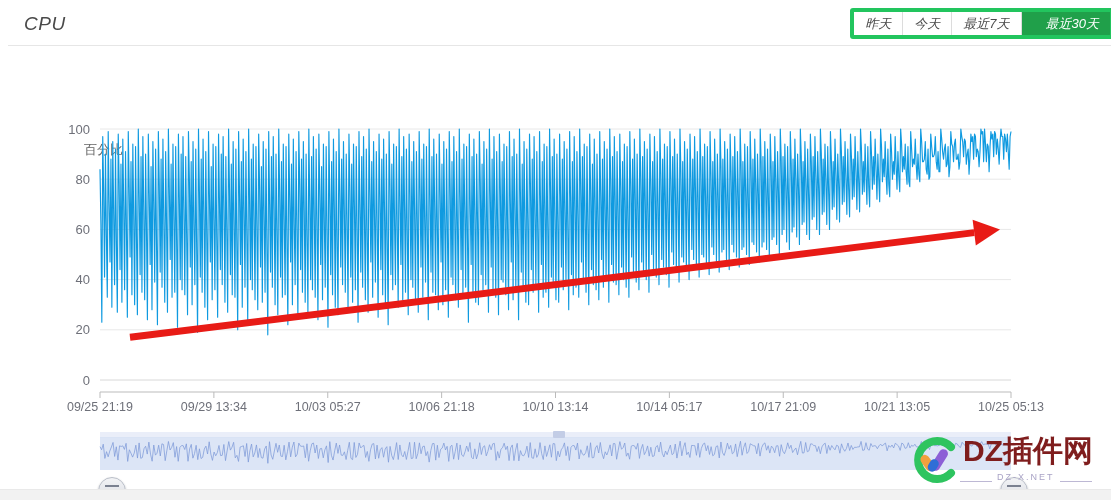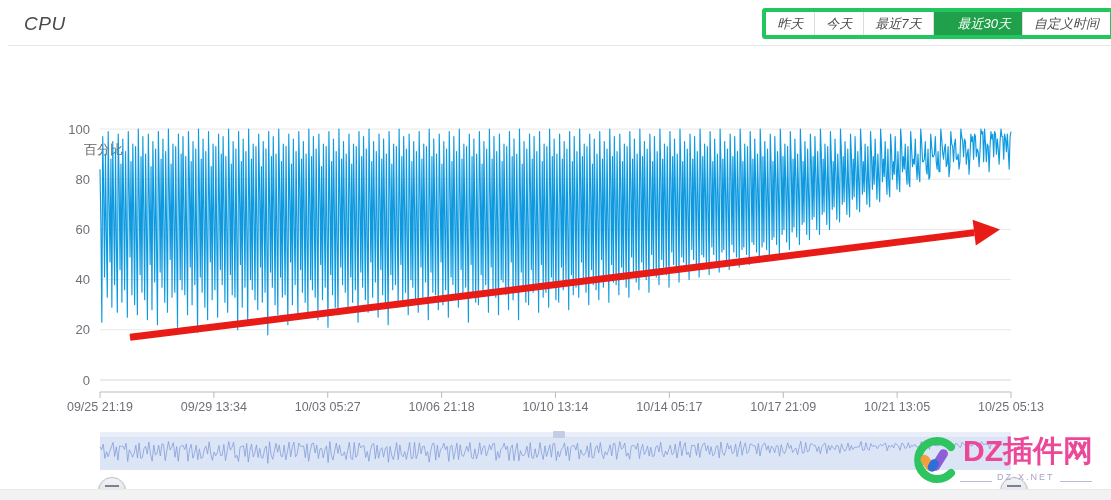--- a/index.html
+++ b/index.html
@@ -79,21 +79,21 @@
   }
 
   
   .watermark {
     position:absolute; left:905px; top:432px;
     width:200px; height:62px;
     pointer-events:none;
   }
   .wm-text {
     position:absolute; left:58px; top:4px;
-    font-size:30px; font-weight:700; color:#ec4899;
+    font-size:30px; font-weight:700; color:#7f1d1d;
     letter-spacing:0px; line-height:1;
     font-family:"Liberation Sans", sans-serif;
   }
   .wm-sub {
     position:absolute; left:55px; top:40px;
     font-size:9px; color:#a9a3c6; letter-spacing:2px;
     display:flex; align-items:flex-end; gap:5px;
     font-family:"Liberation Sans", sans-serif;
   }
   .wm-sub .ln { display:block; width:32px; height:1px; background:#bdb8d4; }
@@ -108,21 +108,20 @@
 
 <div id="app">
 
   <div class="header">
     <div class="page-title">CPU</div>
     <div class="btn-group">
       <div class="tbtn">昨天</div>
       <div class="tbtn">今天</div>
       <div class="tbtn">最近7天</div>
       <div class="tbtn active">最近30天</div>
-      <div class="tbtn">自定义时间</div>
     </div>
   </div>
 
   <div class="chart-card">
 
     <div class="axis-unit">百分比</div>
 
     <div class="plot-wrap">
       <svg class="chart" width="1111" height="430" viewBox="0 0 1111 430">
         <g id="gridlines">

